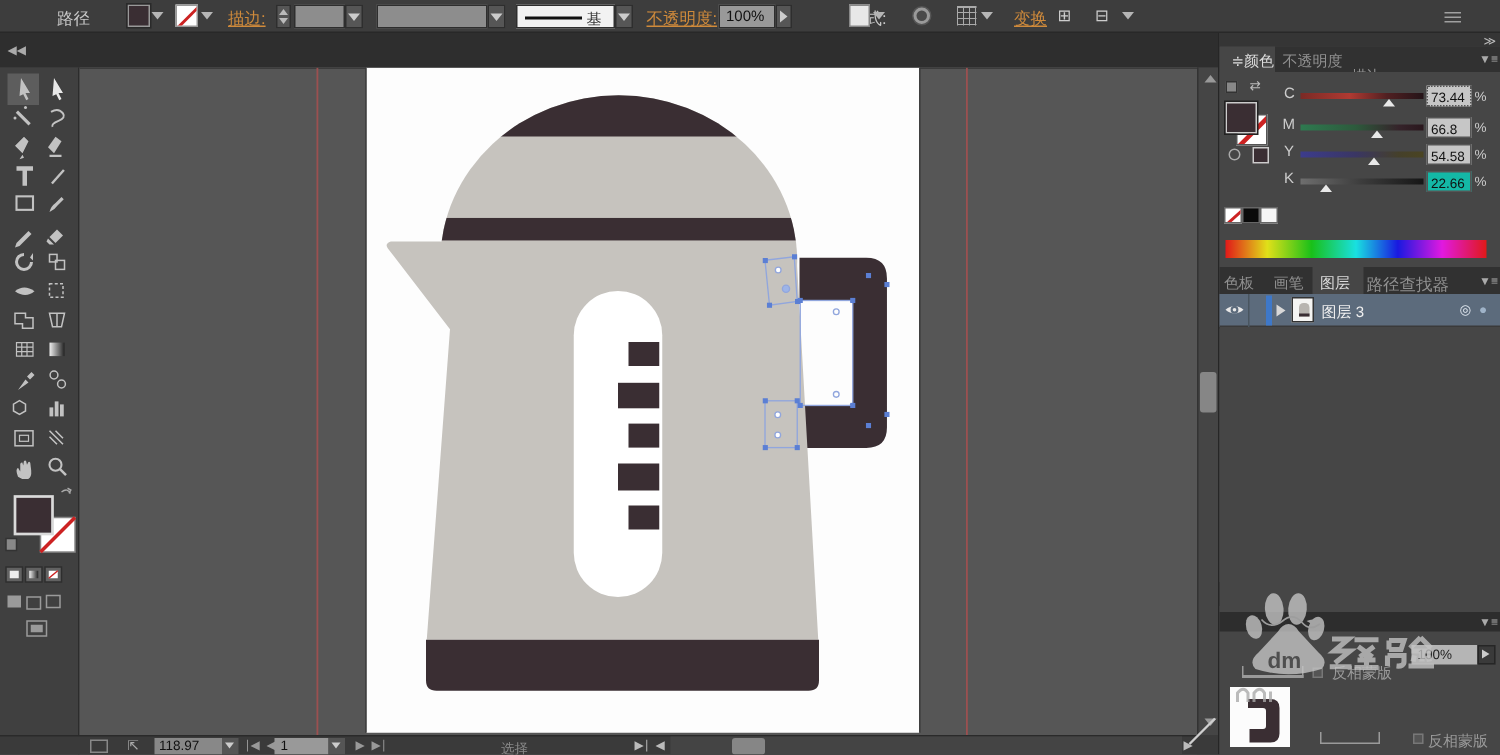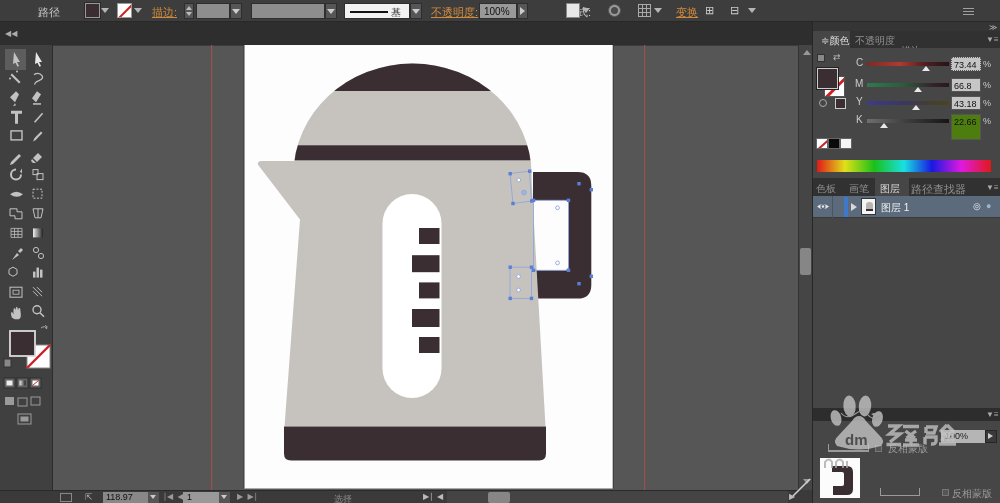--- a/index.html
+++ b/index.html
@@ -306,27 +306,27 @@
 
     <div class="abs" style="left:42px;top:30px;color:#ccc;font-size:10px;">M</div>
     <div class="abs" style="left:54px;top:35px;width:82px;height:4px;background:linear-gradient(90deg,#2e7a50,#2d5a3c 45%,#35232a 80%,#2a171d);"></div>
     <div class="abs" style="left:101px;top:39px;width:0;height:0;border-left:4px solid transparent;border-right:4px solid transparent;border-bottom:5px solid #e8e8e8;"></div>
     <div class="abs" style="left:138px;top:30px;width:30px;height:14px;background:#c6c6c6;border:1px solid #555;color:#111;font-size:9px;padding:2px 0 0 2px;">66.8</div>
     <div class="abs" style="left:170px;top:32px;color:#ccc;font-size:9px;">%</div>
 
     <div class="abs" style="left:43px;top:48px;color:#ccc;font-size:10px;">Y</div>
     <div class="abs" style="left:54px;top:53px;width:82px;height:4px;background:linear-gradient(90deg,#3c3c8c,#3a3663 45%,#45402a 80%,#4a4422);"></div>
     <div class="abs" style="left:99px;top:57px;width:0;height:0;border-left:4px solid transparent;border-right:4px solid transparent;border-bottom:5px solid #e8e8e8;"></div>
-    <div class="abs" style="left:138px;top:48px;width:30px;height:14px;background:#c6c6c6;border:1px solid #555;color:#111;font-size:9px;padding:2px 0 0 2px;">43.18</div>
+    <div class="abs" style="left:138px;top:48px;width:30px;height:14px;background:#c6c6c6;border:1px solid #555;color:#111;font-size:9px;padding:2px 0 0 2px;">54.58</div>
     <div class="abs" style="left:170px;top:50px;color:#ccc;font-size:9px;">%</div>
 
     <div class="abs" style="left:43px;top:66px;color:#ccc;font-size:10px;">K</div>
     <div class="abs" style="left:54px;top:71px;width:82px;height:4px;background:linear-gradient(90deg,#6e6e6e,#3c3c3c 50%,#161616);"></div>
     <div class="abs" style="left:67px;top:75px;width:0;height:0;border-left:4px solid transparent;border-right:4px solid transparent;border-bottom:5px solid #e8e8e8;"></div>
-    <div class="abs" style="left:138px;top:66px;width:30px;height:26px;background:#4d7c0f;border:1px solid #555;color:#111;font-size:9px;padding:2px 0 0 2px;">22.66</div>
+    <div class="abs" style="left:138px;top:66px;width:30px;height:14px;background:#14b8a6;border:1px solid #555;color:#111;font-size:9px;padding:2px 0 0 2px;">22.66</div>
     <div class="abs" style="left:170px;top:68px;color:#ccc;font-size:9px;">%</div>
 
     <div class="abs" style="left:3px;top:90px;width:12px;height:11px;background:#fff;border:1px solid #666;overflow:hidden;">
       <div class="abs" style="left:-2px;top:4px;width:18px;height:2px;background:#cc2222;transform:rotate(-42deg);"></div>
     </div>
     <div class="abs" style="left:15px;top:90px;width:12px;height:11px;background:#0a0a0a;border:1px solid #666;"></div>
     <div class="abs" style="left:27px;top:90px;width:12px;height:11px;background:#f5f5f5;border:1px solid #666;"></div>
 
     <div class="abs" style="left:4px;top:112px;width:174px;height:12px;background:linear-gradient(90deg,#e01919,#e0e019 16%,#19c019 33%,#19e0e0 50%,#1919e0 66%,#e019e0 83%,#e01919);"></div>
   </div>
@@ -345,21 +345,21 @@
       <circle cx="7" cy="5.5" r="2.6" fill="#5c6b7c"></circle>
       <circle cx="7" cy="5.5" r="1.2" fill="#e8e8e8"></circle>
     </svg>
     <div class="abs" style="left:19px;top:0;width:1px;height:22px;background:#49555f;"></div>
     <div class="abs" style="left:31px;top:1px;width:4px;height:20px;background:#3e78c9;"></div>
     <div class="abs" style="left:38px;top:7px;width:0;height:0;border-top:4px solid transparent;border-bottom:4px solid transparent;border-left:6px solid #d8d8d8;"></div>
     <div class="abs" style="left:48px;top:2px;width:15px;height:17px;background:#f5f5f3;border:1px solid #333;">
       <div class="abs" style="left:4px;top:3px;width:7px;height:9px;background:#b8b5b0;border-radius:3px 3px 0 0;"></div>
       <div class="abs" style="left:4px;top:10px;width:7px;height:2px;background:#3a2e33;"></div>
     </div>
-    <div class="abs" style="left:68px;top:5px;color:#f0f0f0;font-size:10px;">图层 1</div>
+    <div class="abs" style="left:68px;top:5px;color:#f0f0f0;font-size:10px;">图层 3</div>
     <div class="abs" style="left:160px;top:5px;color:#dfe6ee;font-size:9px;">◎</div>
     <div class="abs" style="left:173px;top:5px;color:#9fb3c8;font-size:9px;">●</div>
   </div>
 
   <div class="abs" style="left:0;top:197px;width:188px;height:169px;background:#464646;"></div>
 
 
   <div class="abs" style="left:0;top:382px;width:188px;height:99px;background:#464646;">
     <div class="abs" style="left:0;top:4px;width:188px;height:13px;background:#2d2d2d;"></div>
     <div class="abs" style="left:173px;top:6px;color:#aaa;font-size:8px;">▼≡</div>

